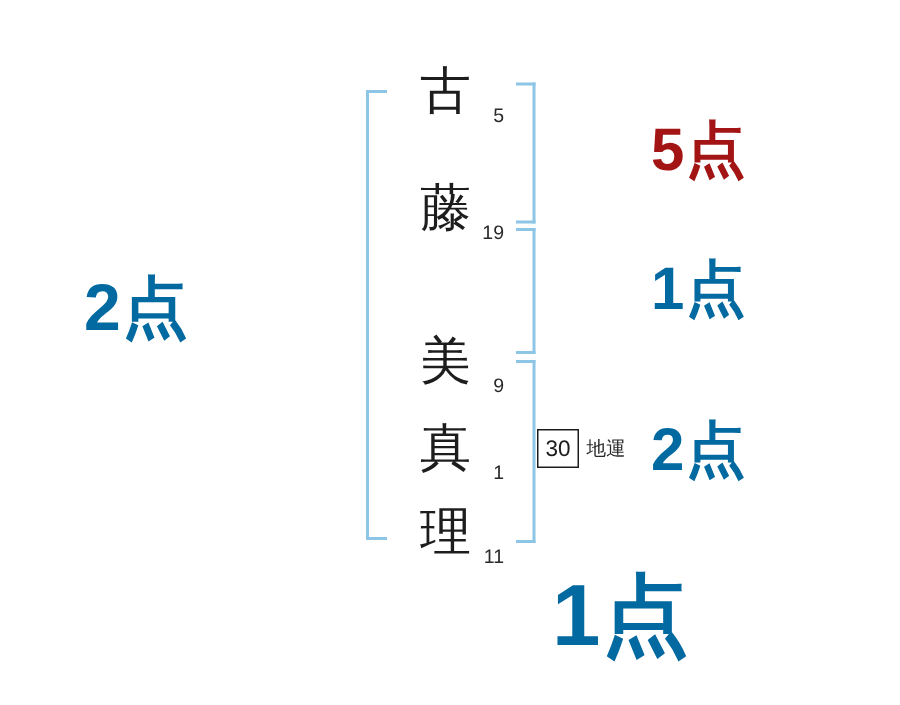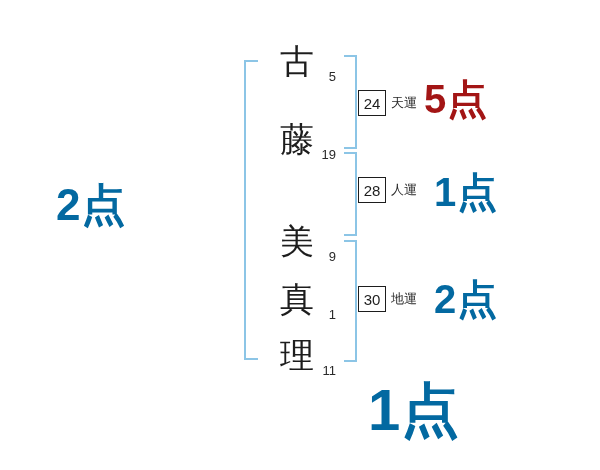--- a/index.html
+++ b/index.html
@@ -75,30 +75,22 @@
   <div class="nchar" style="top:336px">
     <span class="glyph">理</span>
     <span class="strokes">11</span>
   </div>
 
   <div class="bracket left" style="left:244px;top:60px;width:12px;height:296px"></div>
   <div class="bracket right" style="left:344px;top:55px;width:11px;height:90px"></div>
   <div class="bracket right" style="left:344px;top:152px;width:11px;height:80px"></div>
   <div class="bracket right" style="left:344px;top:240px;width:11px;height:118px"></div>
 
-  <div class="frow" style="left:358px;top:90px">
-    <span class="fbox">24</span>
-    <span class="flabel">天運</span>
-  </div>
-  <div class="score red md" style="left:424px;top:72px">5点</div>
+  <div class="score red md" style="left:434px;top:72px">5点</div>
 
-  <div class="frow" style="left:358px;top:177px">
-    <span class="fbox">28</span>
-    <span class="flabel">人運</span>
-  </div>
   <div class="score blue md" style="left:434px;top:165px">1点</div>
 
   <div class="frow" style="left:358px;top:286px">
     <span class="fbox">30</span>
     <span class="flabel">地運</span>
   </div>
   <div class="score blue md" style="left:434px;top:272px">2点</div>
 
   <div class="score blue lg" style="left:56px;top:176px">2点</div>
 

